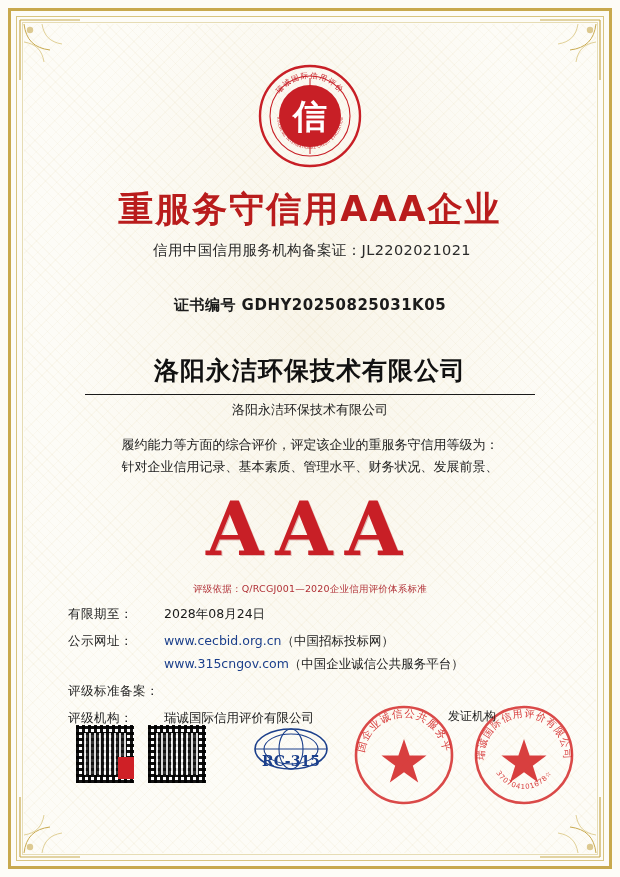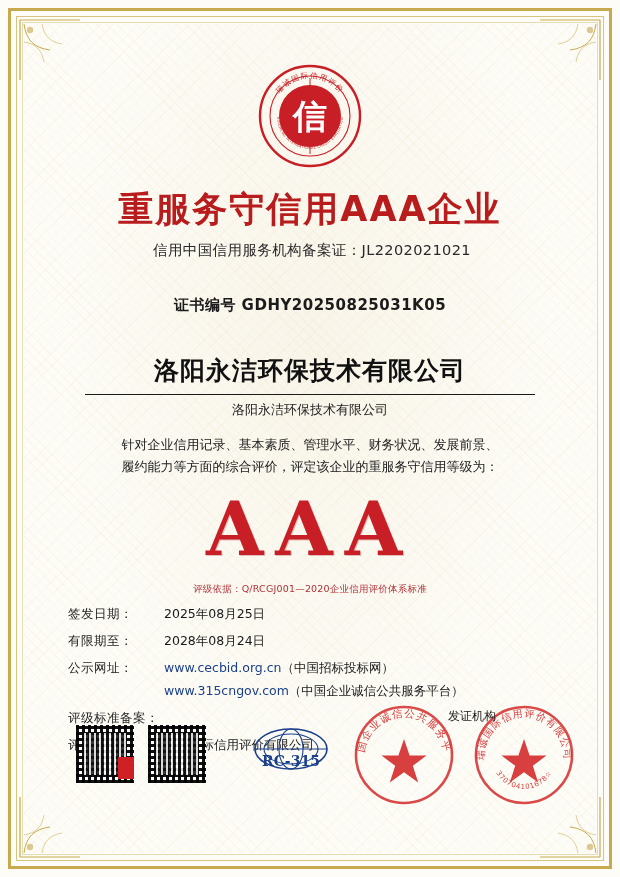--- a/index.html
+++ b/index.html
@@ -340,32 +340,28 @@
       </div>
     </div>
 
     <div class="main-title">重服务守信用AAA企业</div>
     <div class="subtitle">信用中国信用服务机构备案证：JL2202021021</div>
     <div class="cert-no">证书编号 GDHY20250825031K05</div>
     <div class="company-name">洛阳永洁环保技术有限公司</div>
     <div class="company-address">洛阳永洁环保技术有限公司</div>
 
     <div class="body-text">
+      <div>履约能力等方面的综合评价，评定该企业的重服务守信用等级为：</div>
       <div>针对企业信用记录、基本素质、管理水平、财务状况、发展前景、</div>
-      <div>履约能力等方面的综合评价，评定该企业的重服务守信用等级为：</div>
     </div>
 
     <div class="grade">AAA</div>
     <div class="grade-basis">评级依据：Q/RCGJ001—2020企业信用评价体系标准</div>
 
     <div class="details">
-      <div class="row">
-        <span class="lbl">签发日期：</span>
-        <span class="val">2025年08月25日</span>
-      </div>
       <div class="row">
         <span class="lbl">有限期至：</span>
         <span class="val">2028年08月24日</span>
       </div>
       <div class="row">
         <span class="lbl">公示网址：</span>
         <span class="val blue">www.cecbid.org.cn</span>
         <span class="note">（中国招标投标网）</span>
       </div>
       <div class="row sub">

